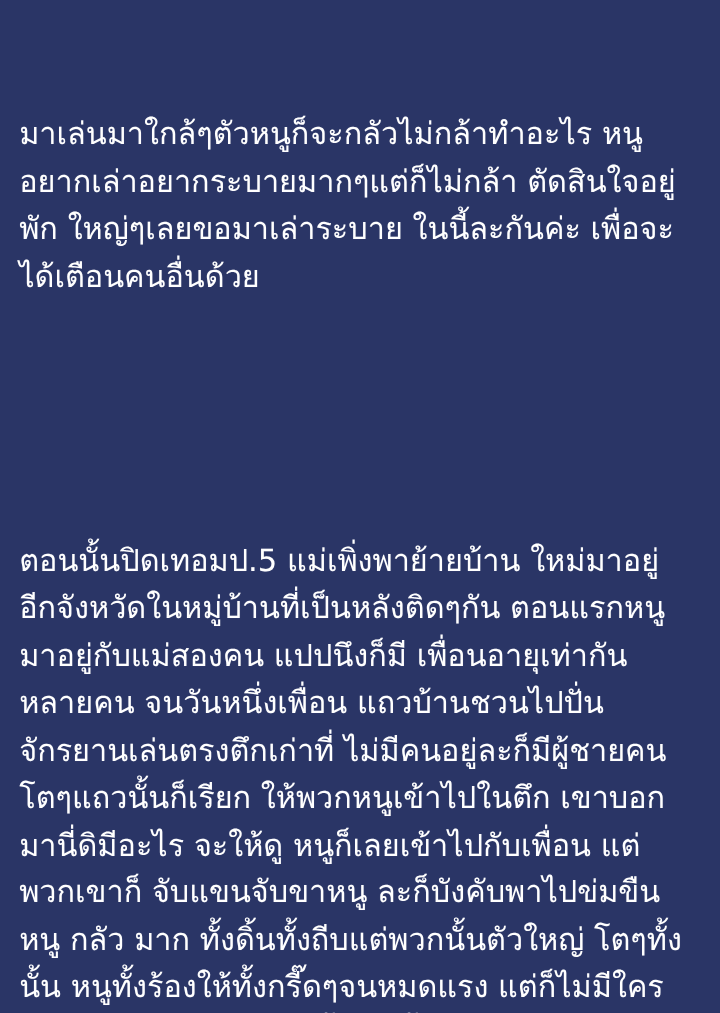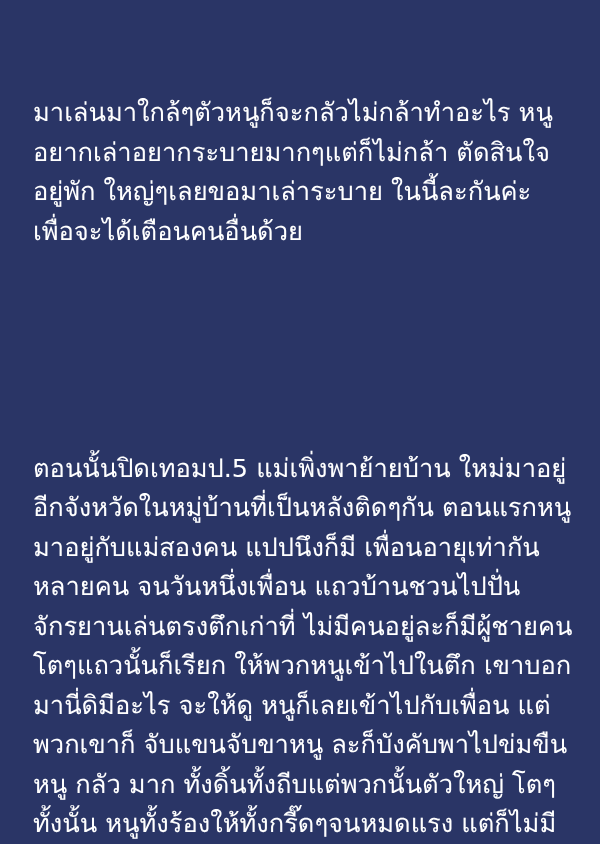--- a/index.html
+++ b/index.html
@@ -12,21 +12,21 @@
     background: #2a3566;
     font-family: "DejaVu Sans", sans-serif;
     overflow: hidden;
   }
   #page {
     position: relative;
     width: 600px;
     height: 844px;
     background: #2a3566;
     box-sizing: border-box;
-    padding: 14px 26px 0 33px;
+    padding: 14px 26px 0 16px;
   }
   .text-block {
     color: #ffffff;
     font-size: 25.5px;
     line-height: 39.5px;
     letter-spacing: 0px;
     white-space: pre-wrap;
     word-break: break-word;
     text-shadow: 0 0 1px rgba(255,255,255,0.15);
   }

